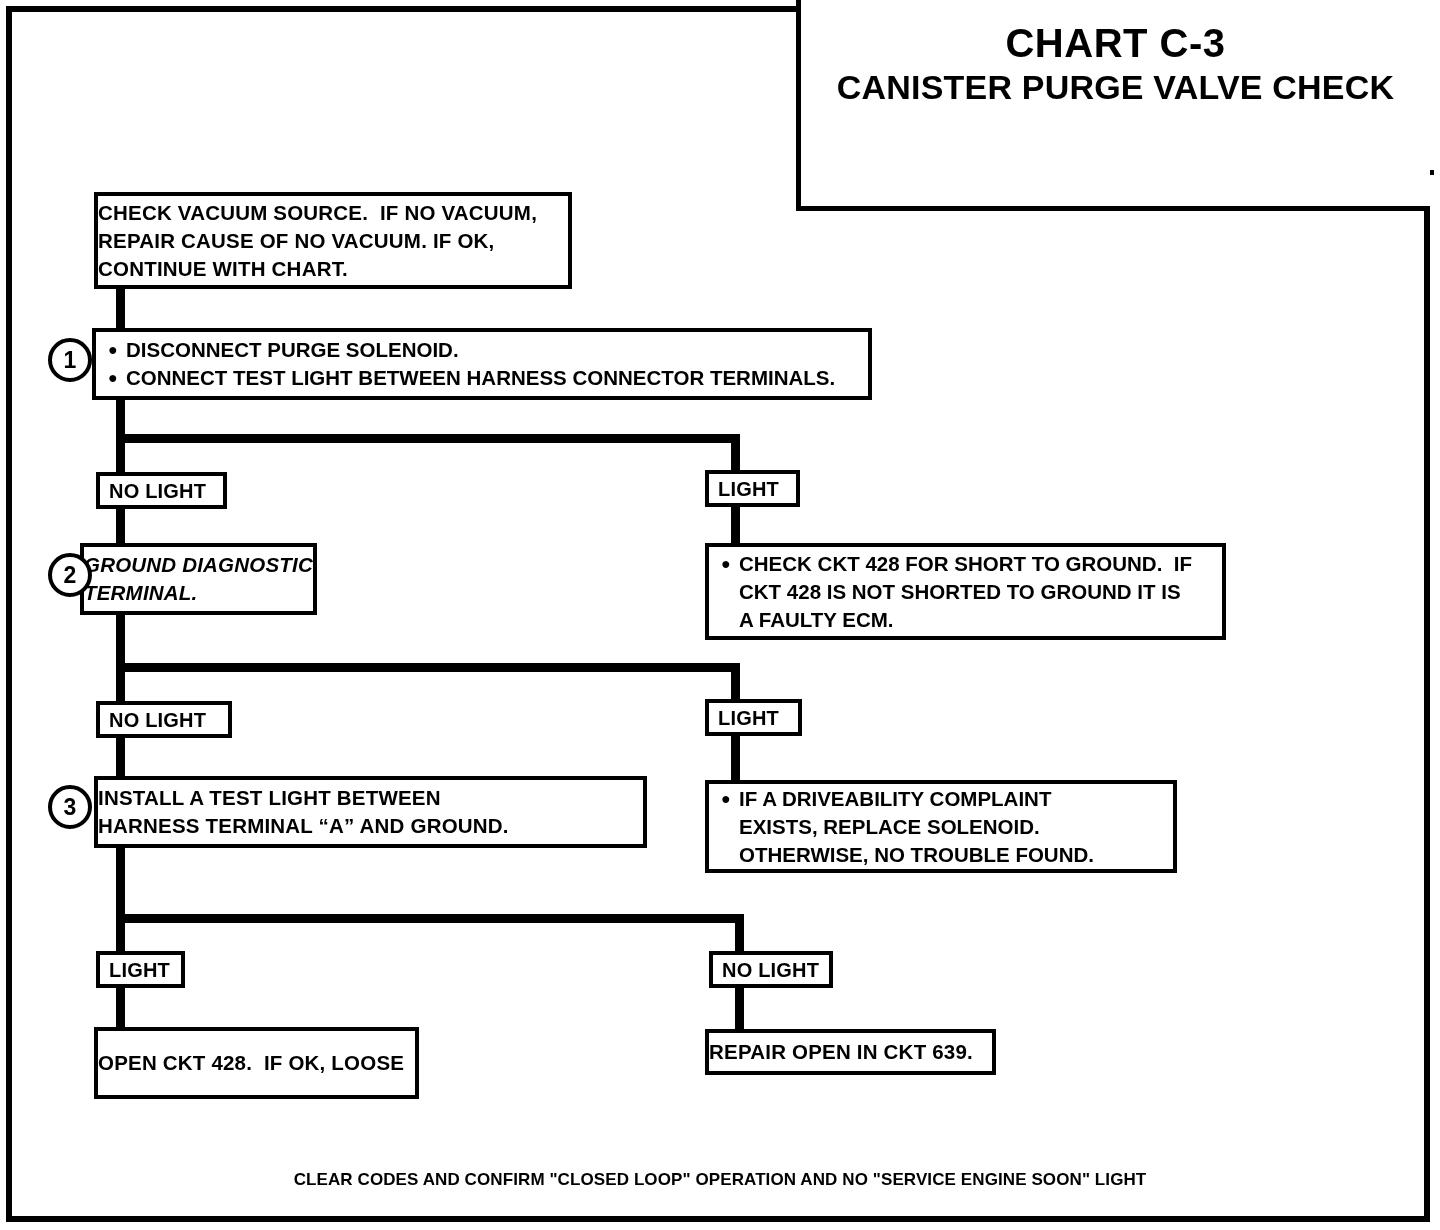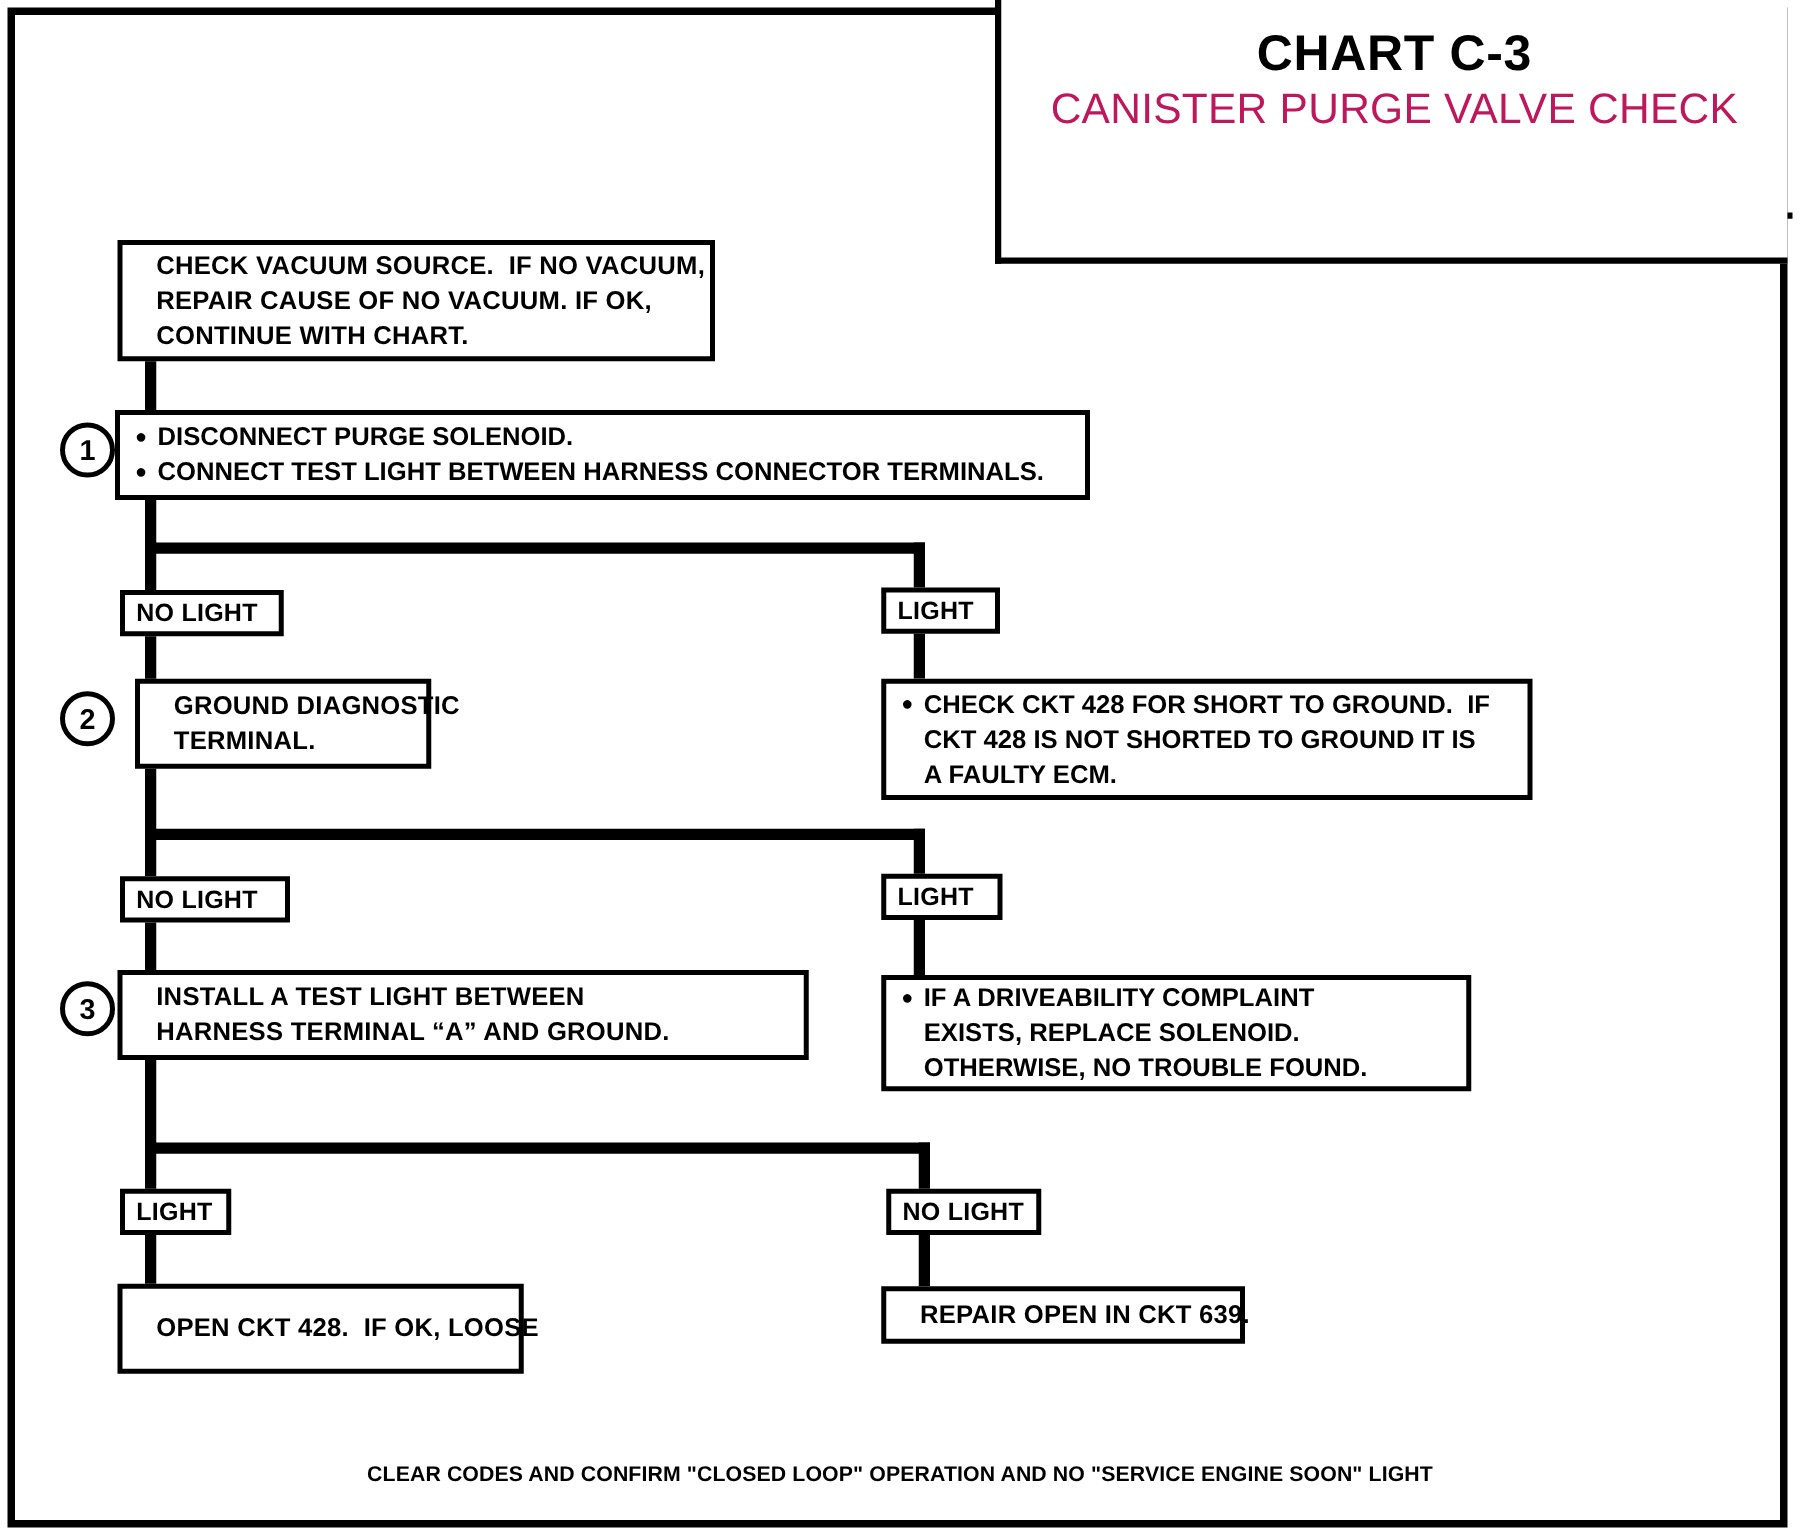--- a/index.html
+++ b/index.html
@@ -34,21 +34,21 @@
     justify-content:center;
     z-index:6;
   }
   .box .line{
     white-space:pre;
     color:#000;
     font-weight:bold;
     letter-spacing:0.2px;
   }
   
-  .t-main .line{font-size:20.5px; line-height:28px; padding-left:27px;}
+  .t-main .line{font-size:20.5px; line-height:28px; padding-left:0;}
   .t-tag .line{font-size:20px; line-height:22px; padding-left:9px;}
 
   
   .bullets{
     position:absolute;
     box-sizing:border-box;
     border:4px solid #000;
     background:#fff;
     display:flex;
     flex-direction:column;
@@ -96,24 +96,24 @@
   #title-box .tl1{
     font-size:40px;
     font-weight:bold;
     line-height:46px;
     letter-spacing:0.5px;
     color:#000;
     white-space:pre;
   }
   #title-box .tl2{
     font-size:34px;
-    font-weight:normal;
+    font-weight:bold;
     line-height:42px;
     letter-spacing:0.2px;
-    color:#be185d;
+    color:#000000;
     white-space:pre;
   }
   
   #title-underline-ext{
     position:absolute;
     left:1430px; top:170px;
     width:4px; height:5px;
     background:#000;
     z-index:7;
   }
@@ -199,21 +199,21 @@
   <div class="box t-tag" style="left:705px; top:470px; width:95px; height:37px;">
     <div class="line">LIGHT</div>
   </div>
 
   <div class="vline" style="left:116px; top:507px; height:38px;"></div>
   <div class="vline" style="left:731px; top:505px; height:38px;"></div>
 
   <div class="step-circle" style="left:48px; top:553px;">
     <span>2</span>
   </div>
-  <div class="box t-main" style="left:108px; top:543px; width:237px; height:72px;">
+  <div class="box t-main" style="left:80px; top:543px; width:237px; height:72px;font-style:italic;">
     <div class="line">GROUND DIAGNOSTIC</div>
     <div class="line">TERMINAL.</div>
   </div>
 
   <div class="bullets" style="left:705px; top:543px; width:521px; height:97px; padding:4px 0 4px 12px;">
     <div class="brow">
       <span class="bdot"></span>
       <span class="btext">CHECK CKT 428 FOR SHORT TO GROUND.  IF</span>
     </div>
     <div class="brow">

